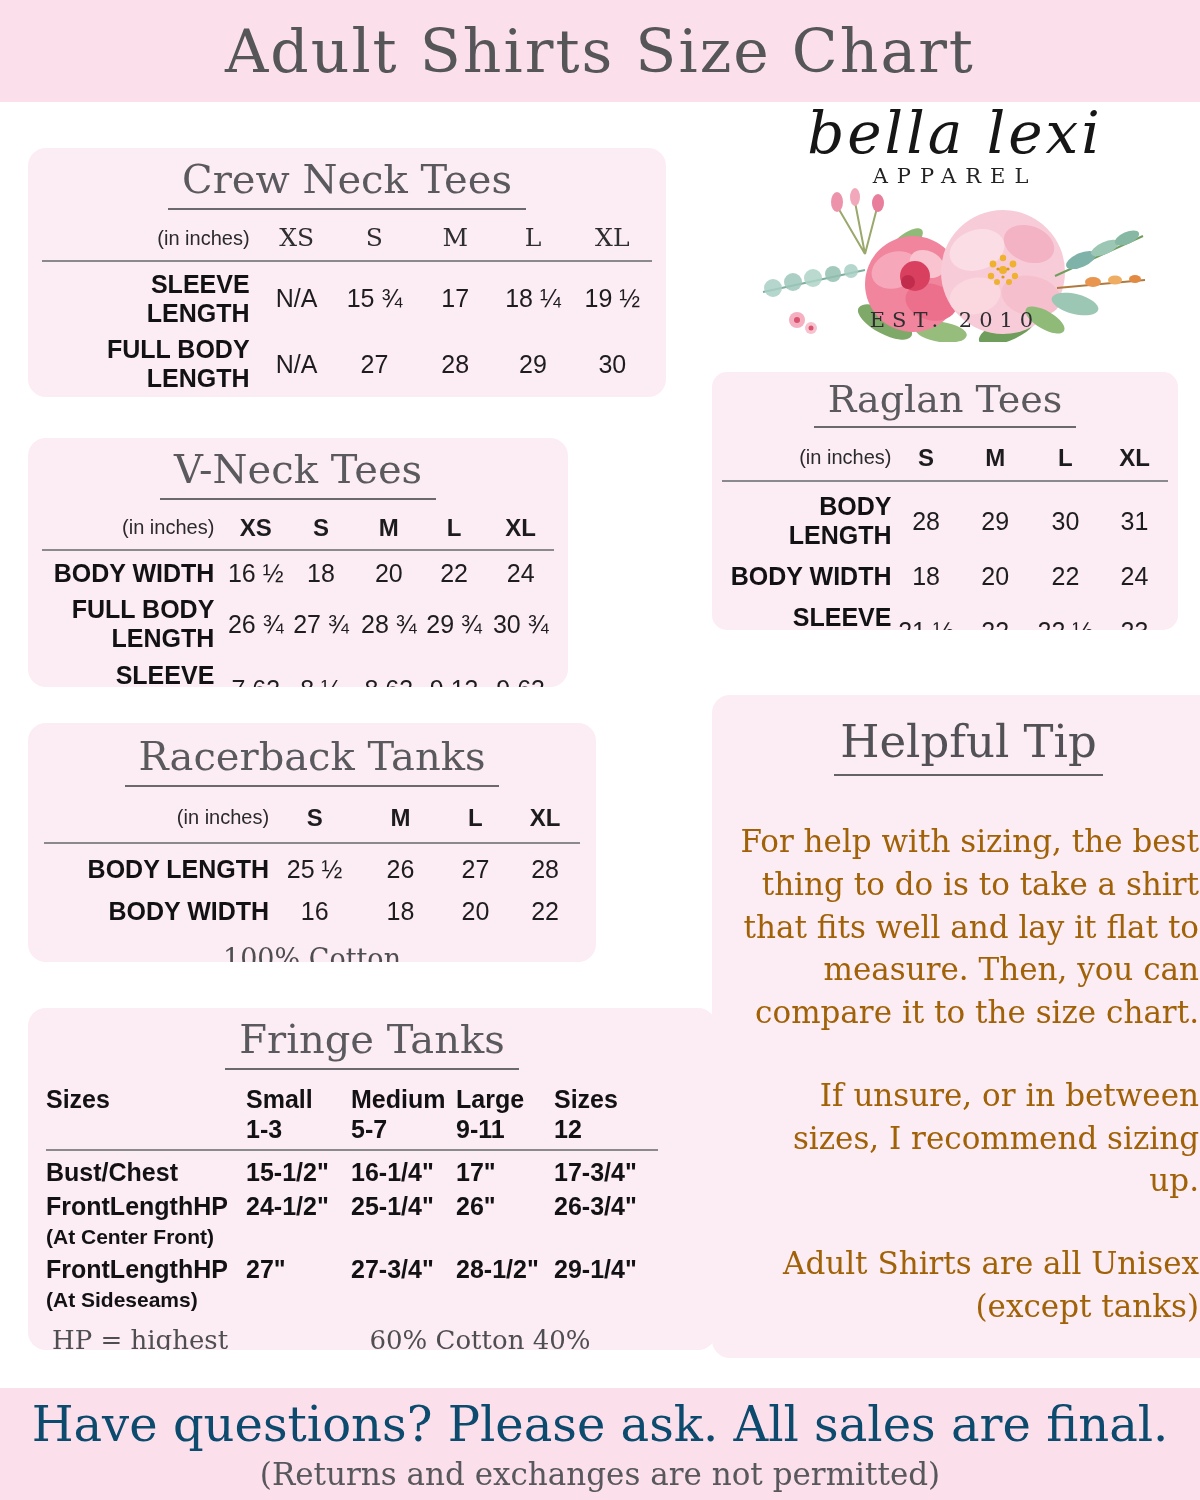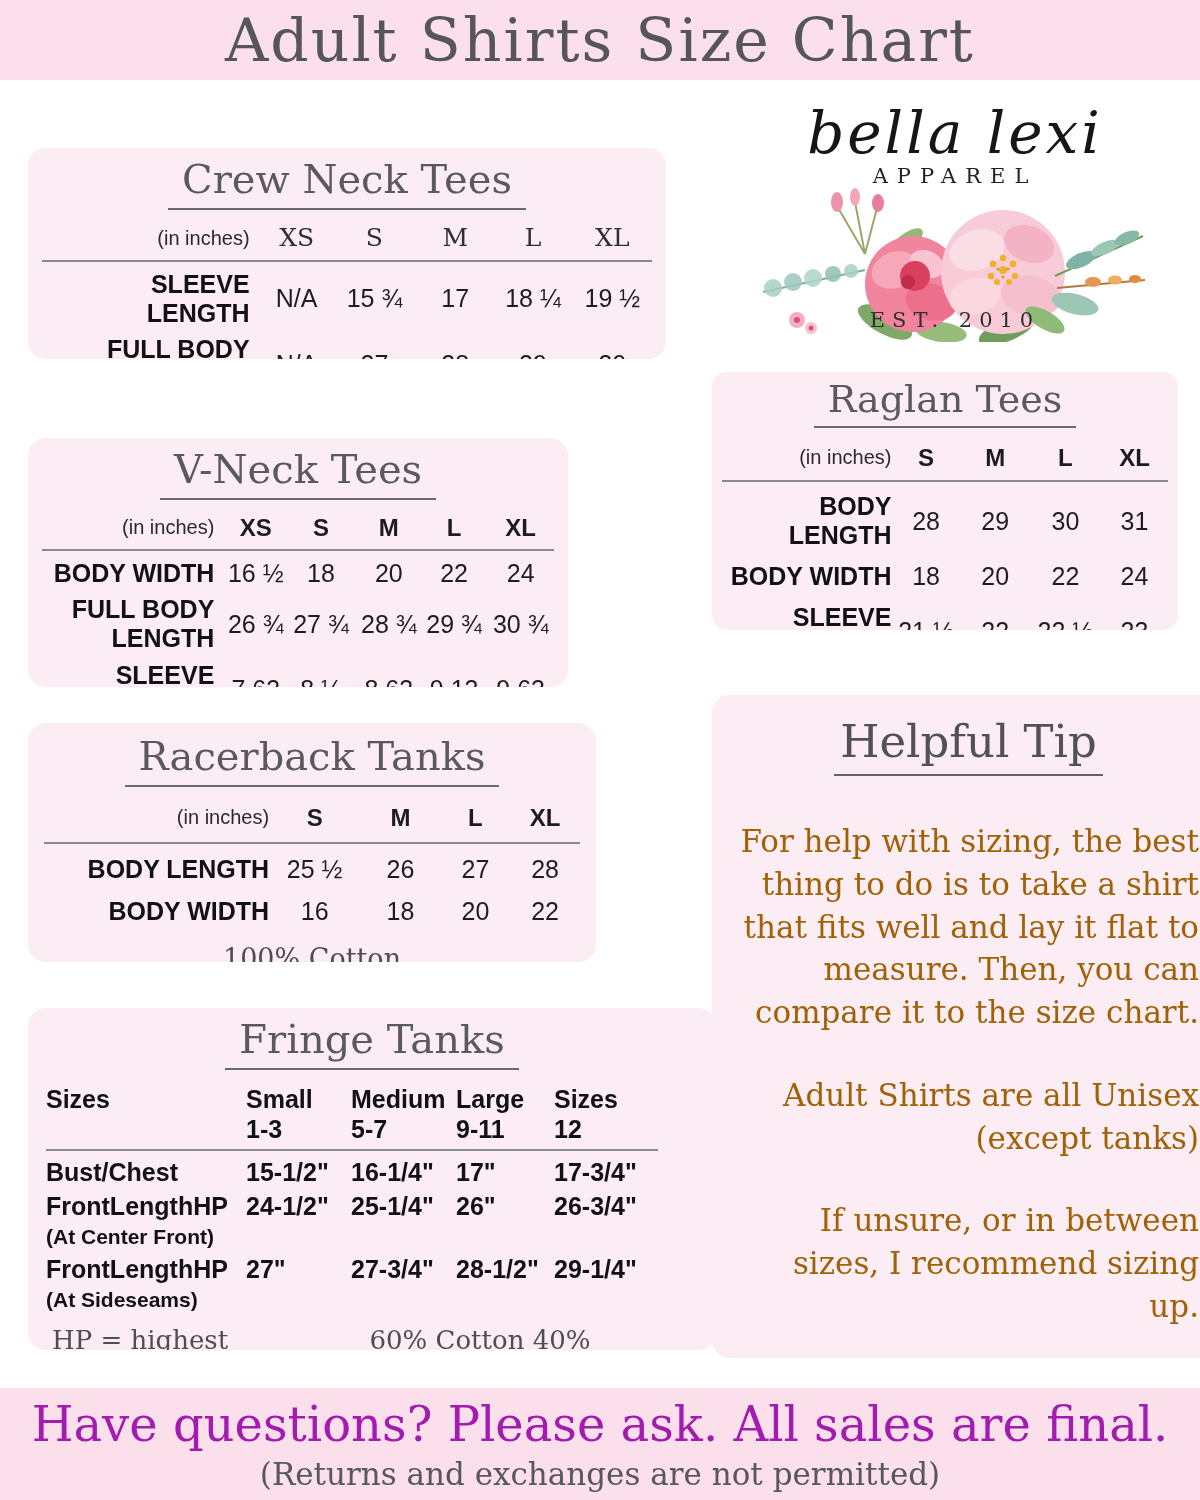--- a/index.html
+++ b/index.html
@@ -2,32 +2,32 @@
 <html><head>
 <meta charset="utf-8">
 <style>
   html,body{margin:0;padding:0;}
   body{
     width:1200px;height:1500px;position:relative;background:#ffffff;
     font-family:"Liberation Sans",sans-serif;overflow:hidden;
   }
   
   .strip{position:absolute;left:0;width:1200px;background:#fbe0ec;}
-  .header-strip{top:0;height:80px;display:flex;align-items:center;justify-content:center;}
+  .header-strip{top:0;height:102px;display:flex;align-items:center;justify-content:center;}
   .footer-strip{top:1388px;height:112px;text-align:center;}
   .page-title{
     font-family:"DejaVu Serif",serif;font-size:60px;color:#565659;
     letter-spacing:2px;white-space:nowrap;
   }
-  .footer-line1{font-family:"DejaVu Serif",serif;font-size:48px;color:#a21caf;margin-top:8px;}
+  .footer-line1{font-family:"DejaVu Serif",serif;font-size:48px;color:#0c4a6e;margin-top:8px;}
   .footer-line2{font-family:"DejaVu Serif",serif;font-size:31px;color:#58585c;margin-top:4px;}
 
   
   .panel{position:absolute;background:#fcecf3;border-radius:18px;overflow:hidden;box-sizing:border-box;}
-  .panel-crew {left:28px; top:148px; width:638px; height:211px; padding:10px 14px 0;}
+  .panel-crew {left:28px; top:148px; width:638px; height:249px; padding:10px 14px 0;}
   .panel-vneck{left:28px; top:438px; width:540px; height:249px; padding:10px 14px 0;}
   .panel-racer{left:28px; top:723px; width:568px; height:239px; padding:12px 16px 0;}
   .panel-fringe{left:28px;top:1008px;width:688px; height:342px; padding:10px 18px 0;}
   .panel-raglan{left:712px;top:372px; width:466px; height:258px; padding:8px 10px 0;border-radius:15px;}
   .panel-tip  {left:712px;top:687px; width:513px; height:663px; padding:16px 22px 15px;margin-top:8px;}
 
   .panel-title-wrap{text-align:center;}
   .panel-title{
     display:inline-block;font-family:"DejaVu Serif",serif;font-size:40px;color:#5a5a5e;
     border-bottom:2px solid #6a6a6e;padding:0 14px 8px;line-height:1.05;
@@ -335,20 +335,20 @@
     <span class="fringe-note-left">HP = highest point.</span>
     <span class="fringe-note-right">60% Cotton 40% Polyester</span>
   </div>
 </div>
 
 <div class="panel panel-tip">
   <div class="tip-title-wrap">
     <span class="tip-title">Helpful Tip</span>
   </div>
   <p class="tip-p first">For help with sizing, the best thing to do is to take a shirt that fits well and lay it flat to measure.  Then, you can compare it to the size chart.</p>
+  <p class="tip-p">If unsure, or in between sizes, I recommend sizing up.</p>
   <p class="tip-p">Adult Shirts are all Unisex (except tanks)</p>
-  <p class="tip-p">If unsure, or in between sizes, I recommend sizing up.</p>
 </div>
 
 <div class="strip footer-strip">
   <div class="footer-line1">Have questions? Please ask. All sales are final.</div>
   <div class="footer-line2">(Returns and exchanges are not permitted)</div>
 </div>
 
 </body></html>

